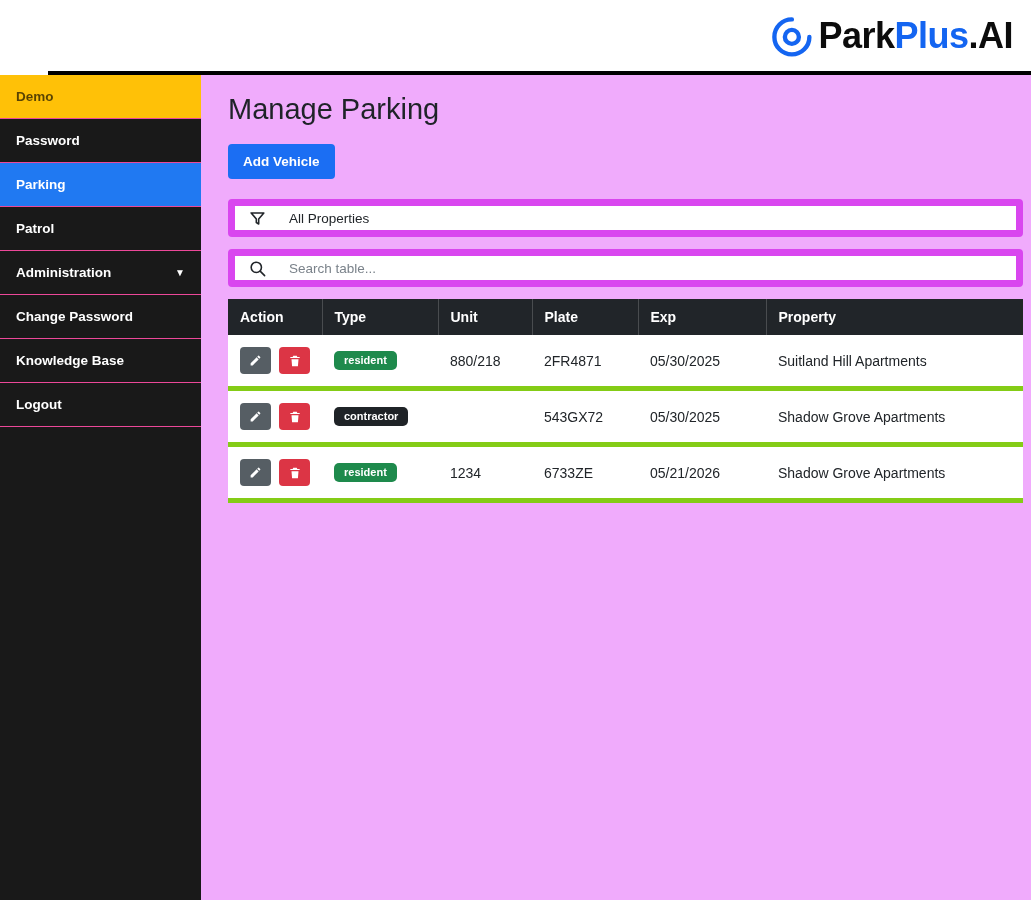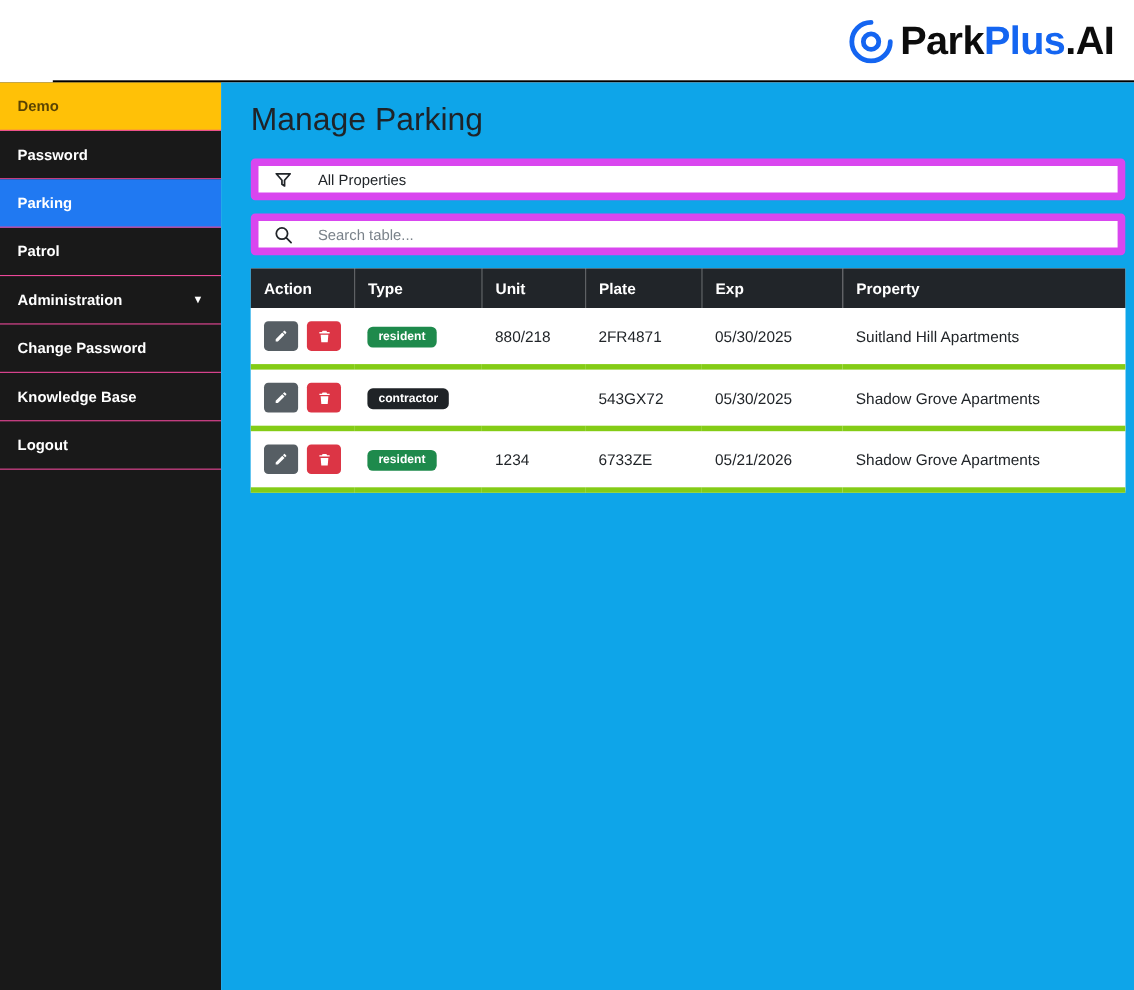--- a/index.html
+++ b/index.html
@@ -8,21 +8,21 @@
     font-family: "Liberation Sans", sans-serif;
     background: #ffffff;
     color: #212529;
     overflow: hidden;
   }
 
   
   .top-header {
     height: 75px;
     background: #ffffff;
-    border-bottom: 2px solid #000000;
+    border-bottom: 4px solid #000000;
     display: flex;
     align-items: center;
     justify-content: flex-end;
     padding-right: 18px;
     margin-left: 48px;
   }
   .logo {
     display: flex;
     align-items: center;
     gap: 6px;
@@ -59,21 +59,21 @@
   }
   .nav-item.active {
     background: #2079f2;
     color: #ffffff;
   }
   .nav-arrow { font-size: 10px; color: #ffffff; }
 
   
   .main {
     flex: 1;
-    background: #0ea5e9;
+    background: #f0abfc;
     padding: 18px 8px 0 27px;
     overflow: hidden;
   }
   .page-title {
     font-size: 29px;
     font-weight: 500;
     color: #1f2328;
     margin-bottom: 18px;
   }
   .btn-primary {
@@ -220,20 +220,21 @@
       <span>Knowledge Base</span>
     </div>
     <div class="nav-item">
       <span>Logout</span>
     </div>
   </aside>
 
   <main class="main">
     <h1 class="page-title">Manage Parking</h1>
 
+    <button class="btn-primary">Add Vehicle</button>
 
     <div class="control">
       <span class="icon-cell">
         <svg viewBox="0 0 24 24" width="19" height="19" fill="none" stroke="#212529" stroke-width="2" stroke-linejoin="round">
           <path d="M4 5h16l-6.5 7.5V19l-3-1.9v-4.6L4 5z"></path>
         </svg>
       </span>
       <span class="control-text">All Properties</span>
     </div>
 

